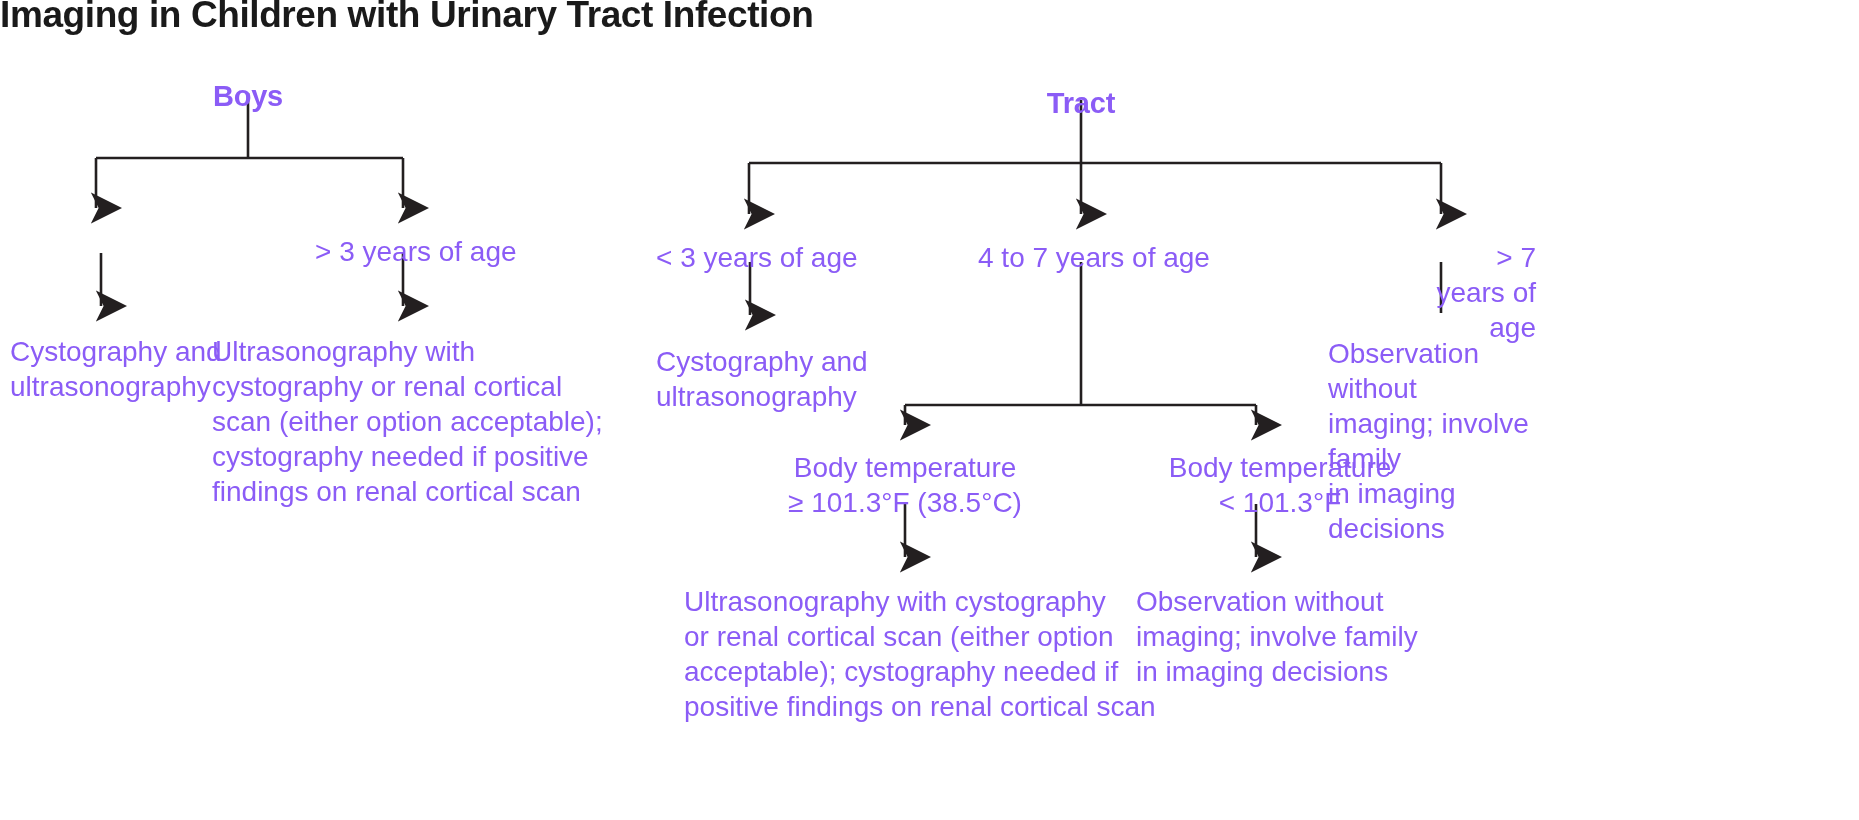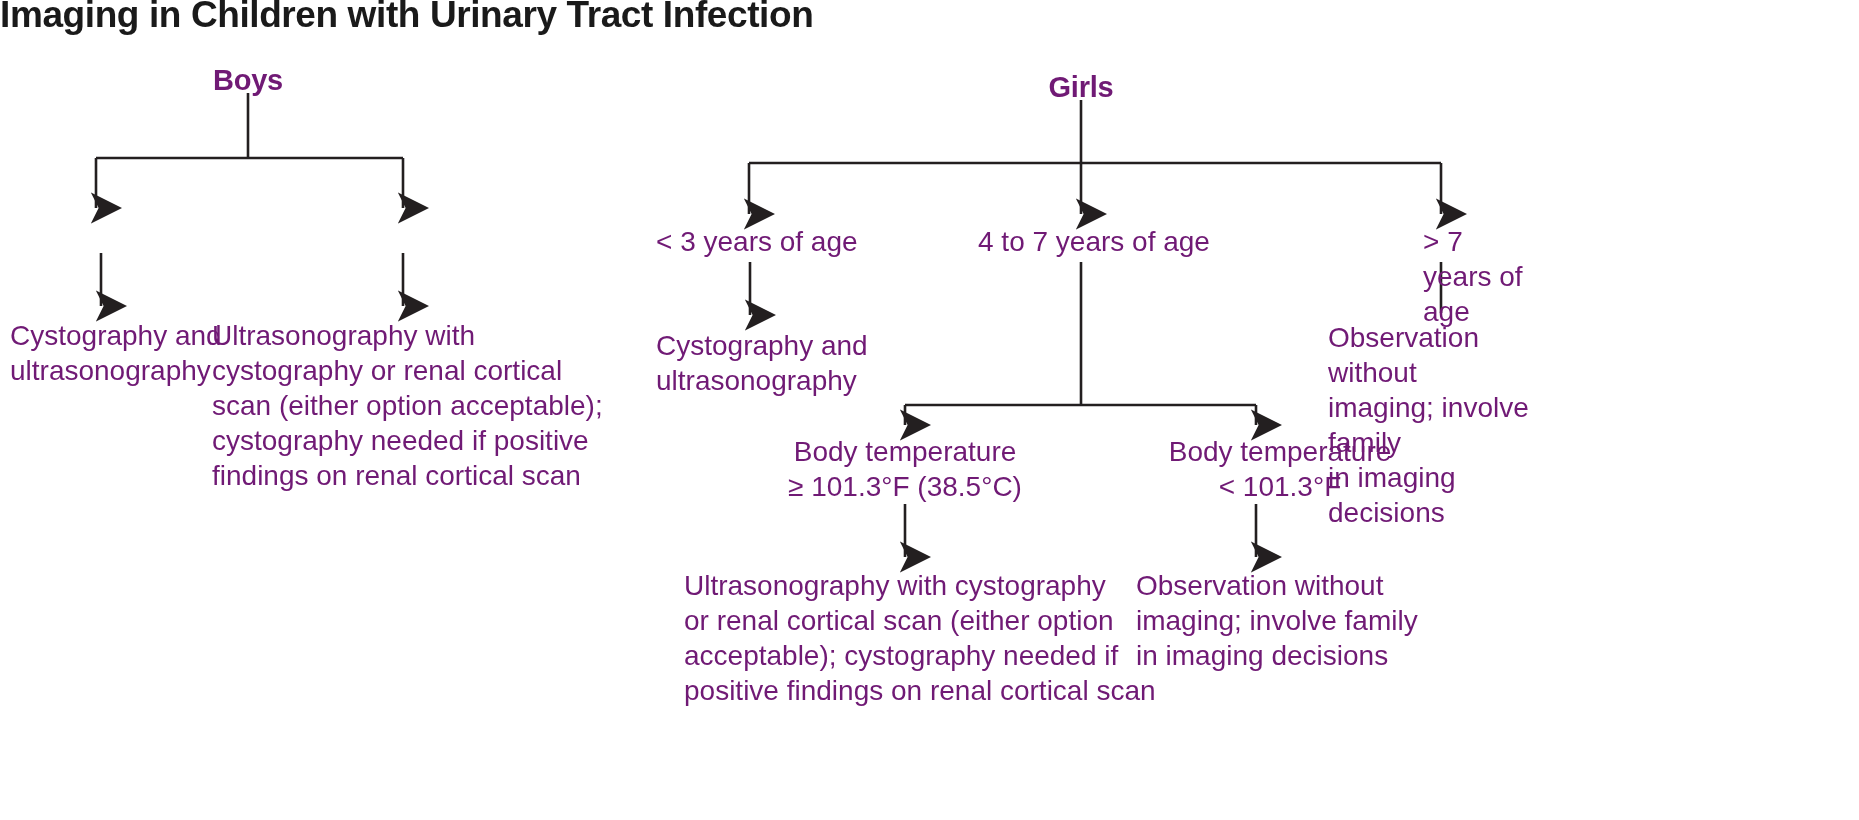--- a/index.html
+++ b/index.html
@@ -35,22 +35,23 @@
     left: 0;
     top: 0;
     width: 1859px;
     height: 820px;
     pointer-events: none;
   }
   .node {
     position: absolute;
     font-size: 28px;
     line-height: 35px;
-    color: #701a75;
+    color: #8b5cf6;
     white-space: pre-line;
+    margin-top: 16px;
   }
   .node.heading {
     font-weight: bold;
     font-size: 29px;
     letter-spacing: -0.2px;
   }
   .node.center { text-align: center; transform: translateX(-50%); }
   .node.left   { text-align: left; }
 </style>
 </head>
@@ -132,28 +133,29 @@
 
     </g>
   </svg>
 
   <div class="node heading center" style="left:248px; top:63px;">Boys</div>
 
 
   <div class="node left" style="left:10px; top:318px;">Cystography and
 ultrasonography</div>
 
+  <div class="node left" style="left:315px; top:218px;">&gt; 3 years of age</div>
 
   <div class="node left" style="left:212px; top:318px;">Ultrasonography with
 cystography or renal cortical
 scan (either option acceptable);
 cystography needed if positive
 findings on renal cortical scan</div>
 
-  <div class="node heading center" style="left:1081px; top:70px;">Girls</div>
+  <div class="node heading center" style="left:1081px; top:70px;">Tract</div>
 
   <div class="node left" style="left:656px; top:224px;">&lt; 3 years of age</div>
 
   <div class="node left" style="left:656px; top:328px;">Cystography and
 ultrasonography</div>
 
   <div class="node left" style="left:978px; top:224px;">4 to 7 years of age</div>
 
   <div class="node center" style="left:905px; top:434px;">Body temperature
 ≥ 101.3°F (38.5°C)</div>
@@ -163,19 +165,19 @@
 acceptable); cystography needed if
 positive findings on renal cortical scan</div>
 
   <div class="node center" style="left:1280px; top:434px;">Body temperature
 &lt; 101.3°F</div>
 
   <div class="node left" style="left:1136px; top:568px;">Observation without
 imaging; involve family
 in imaging decisions</div>
 
-  <div class="node left" style="left:1423px; top:224px;">&gt; 7 years of age</div>
+  <div class="node left" style="left:1423px; top:224px;text-align:right;">&gt; 7 years of age</div>
 
   <div class="node left" style="left:1328px; top:320px;">Observation without
 imaging; involve family
 in imaging decisions</div>
 
 </div>
 
 </body></html>

